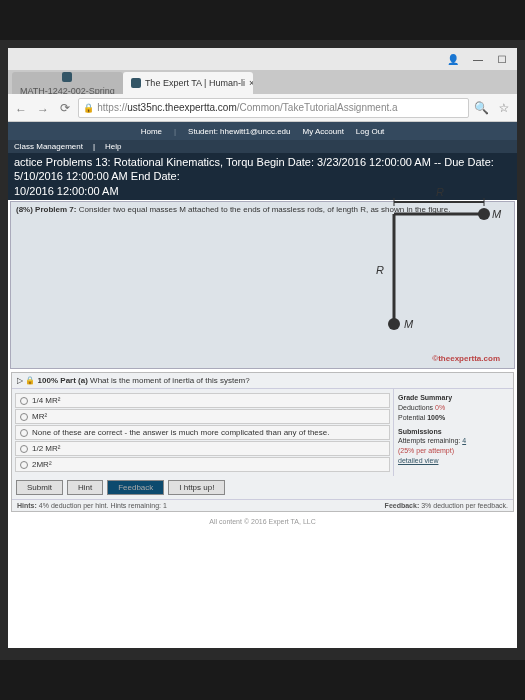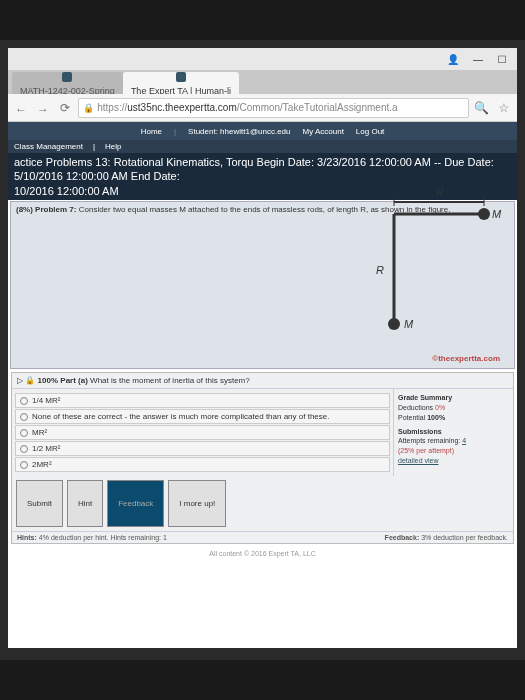--- a/index.html
+++ b/index.html
@@ -3,21 +3,21 @@
 <meta charset="utf-8">
 <style>
 * { margin:0; padding:0; box-sizing:border-box; font-family:Arial,Helvetica,sans-serif; }
 body { width:525px; height:700px; background:#1a1a1a; overflow:hidden; position:relative; }
 .monitor { position:absolute; top:40px; left:0; width:525px; height:620px; background:#d0d0d0; border:8px solid #2a2a2a; border-bottom:12px solid #2a2a2a; }
 .win-top { height:22px; background:#e8e8e8; display:flex; align-items:center; justify-content:flex-end; gap:6px; padding:0 6px; font-size:10px; color:#333; }
 .win-top .wico { width:18px; height:14px; display:flex; align-items:center; justify-content:center; }
 .tabs-row { height:24px; background:#c8c8c8; display:flex; align-items:flex-end; padding-left:4px; }
 .tab { height:22px; padding:0 8px; font-size:9px; display:flex; align-items:center; gap:4px; border-radius:3px 3px 0 0; max-width:130px; overflow:hidden; white-space:nowrap; }
 .tab.inactive { background:#b8b8b8; color:#555;flex-direction:column; }
-.tab.active { background:#f5f5f5; color:#333;flex-direction:column; }
+.tab.active { background:#f5f5f5; color:#333; }
 .tab .favicon { width:10px; height:10px; background:#356; border-radius:2px; display:inline-block; flex-shrink:0; }
 .addr-row { height:28px; background:#f5f5f5; display:flex; align-items:center; padding:0 4px; gap:4px; border-bottom:1px solid #ccc; }
 .nav-ico { width:18px; height:18px; display:flex; align-items:center; justify-content:center; color:#777; font-size:12px; }
 .url-box { flex:1; height:20px; background:#fff; border:1px solid #ccc; border-radius:2px; display:flex; align-items:center; padding:0 4px; font-size:10px; }
 .url-box .lock { color:#4a4; font-size:9px; margin-right:3px; }
 .url-box .proto { color:#888; }
 .url-box .host { color:#333; }
 .url-box .path { color:#888; }
 .site { background:#fff; height:calc(100% - 74px); overflow:hidden; font-size:9px; color:#333; }
 .top-nav { height:18px; background:#34495e; color:#fff; font-size:8px; display:flex; align-items:center; justify-content:center; gap:12px; }
@@ -33,21 +33,21 @@
 .q-head { padding:3px 5px; border-bottom:1px solid #ccd; }
 .q-body { display:flex; }
 .choices { flex:1; padding:3px; }
 .choice { border:1px solid #ccc; margin:1px 0; padding:2px 4px; background:#f5f5f5; display:flex; align-items:center; gap:4px; }
 .radio { width:8px; height:8px; border:1px solid #888; border-radius:50%; display:inline-block; flex-shrink:0; }
 .summary { width:120px; border-left:1px solid #ccd; padding:4px; font-size:7px; line-height:1.4; }
 .summary .hdr { font-weight:bold; }
 .summary .red { color:#b44; }
 .summary .link { color:#356; text-decoration:underline; }
 .btn-row { padding:4px; display:flex; gap:4px; align-items:center; }
-.btn { border:1px solid #888; background:#e0e0e0; padding:18px 10px; font-size:8px; color:#333; }
+.btn { border:1px solid #888; background:#e0e0e0; padding:2px 10px; font-size:8px; color:#333; }
 .btn.dis { color:#aaa; background:#0c4a6e; }
 .hints-row { padding:2px 5px; font-size:7px; color:#555; display:flex; justify-content:space-between; border-top:1px solid #ccd; }
 .footer { text-align:center; font-size:7px; color:#999; margin-top:6px; }
 </style>
 </head>
 <body>
 
 <div class="monitor">
   <div class="win-top">
     <span class="wico">👤</span>
@@ -136,25 +136,25 @@
         <span>What is the moment of inertia of this system?</span>
       </div>
       <div class="q-body">
         <div class="choices">
           <div class="choice">
               <span class="radio"></span>
               <span>1/4 MR²</span>
             </div>
           <div class="choice">
               <span class="radio"></span>
-              <span>None of these are correct - the answer is much more complicated than any of these.</span>
+              <span>MR²</span>
             </div>
           <div class="choice">
               <span class="radio"></span>
-              <span>MR²</span>
+              <span>None of these are correct - the answer is much more complicated than any of these.</span>
             </div>
           <div class="choice">
               <span class="radio"></span>
               <span>1/2 MR²</span>
             </div>
           <div class="choice">
               <span class="radio"></span>
               <span>2MR²</span>
             </div>
         </div>
@@ -165,21 +165,21 @@
           <div class="hdr" style="margin-top:4px">Submissions</div>
           <div><span>Attempts remaining:</span> <span class="link">4</span></div>
           <div class="red">(25% per attempt)</div>
           <div class="link">detailed view</div>
         </div>
       </div>
       <div class="btn-row">
         <button class="btn">Submit</button>
         <button class="btn">Hint</button>
         <button class="btn dis">Feedback</button>
-        <button class="btn">I more up!</button>
+        <button class="btn">I https up!</button>
       </div>
       <div class="hints-row">
         <span>
           <b>Hints:</b>
           <span class="red">4%</span>
           <span>deduction per hint. Hints remaining:</span>
           <span class="link">1</span>
         </span>
         <span>
           <b>Feedback:</b>

